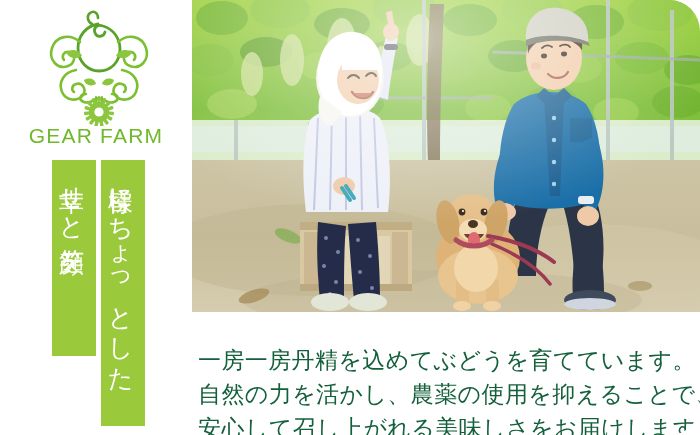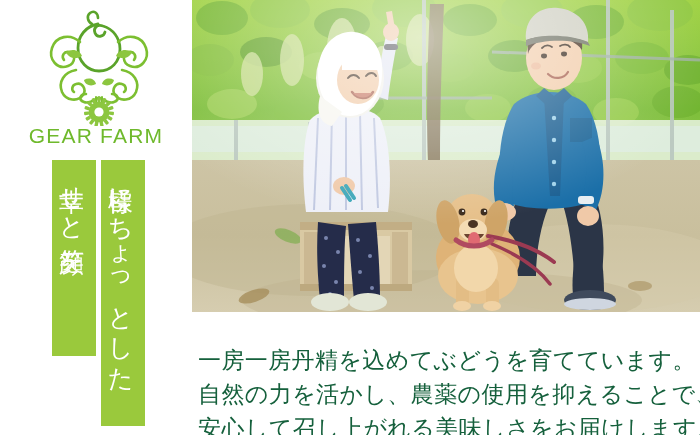--- a/index.html
+++ b/index.html
@@ -9,20 +9,21 @@
   }
   body {
     font-family: "Liberation Serif", serif;
   }
   .page {
     position: relative;
     width: 700px;
     height: 435px;
     background: #ffffff;
     overflow: hidden;
+    border-radius: 31px;
   }
 
   
   .left-panel {
     position: absolute;
     left: 0;
     top: 0;
     width: 192px;
     height: 435px;
     background: #ffffff;

